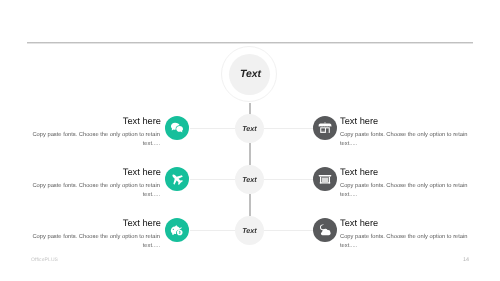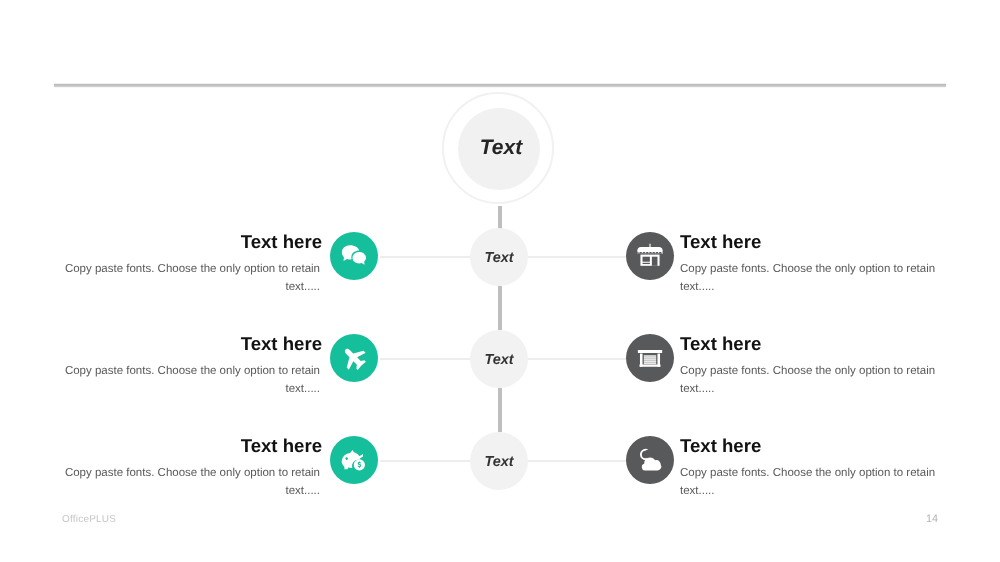--- a/index.html
+++ b/index.html
@@ -36,21 +36,21 @@
   
   .iconc{position:absolute;width:24px;height:24px;border-radius:50%;
          display:flex;align-items:center;justify-content:center;z-index:3;}
   .iconc.green{background:#16bf9b;}
   .iconc.gray{background:#58595b;}
   .iconc svg{width:14px;height:14px;fill:#fff;display:block;}
   .iconc.gray svg .knock{fill:#58595b;}
   .iconc.green svg .knock{fill:#16bf9b;}
 
   
-  .title{position:absolute;font-size:9.3px;font-weight:bold;color:#121212;white-space:nowrap;}
+  .title{position:absolute;font-size:9.3px;font-weight:normal;color:#121212;white-space:nowrap;}
   .body{position:absolute;font-size:5.75px;color:#595959;line-height:9px;width:134px;}
   .row-left .title,.row-left .body{text-align:right;}
   .row-right .title,.row-right .body{text-align:left;}
   .row-left  .title{left:29px;width:132px;}
   .row-left  .body {left:26px;}
   .row-right .title{left:340px;}
   .row-right .body {left:340px;}
   .row-left  .iconc{left:165px;}
   .row-right .iconc{left:313px;}
 

